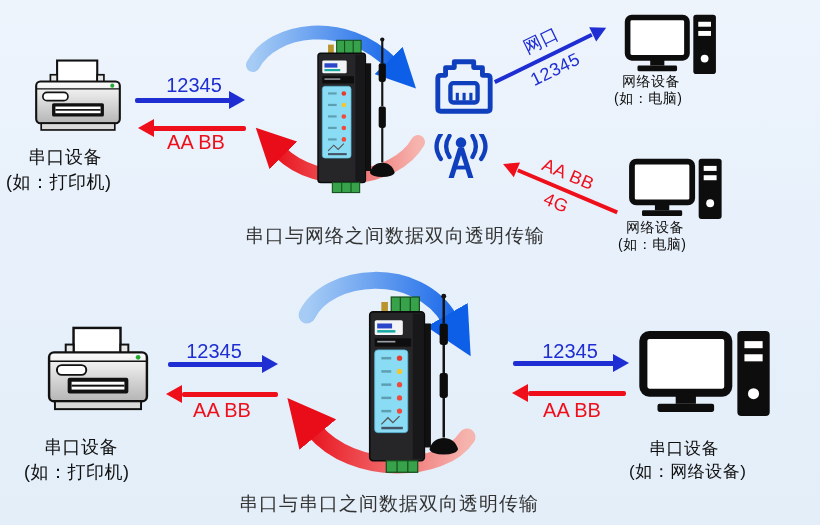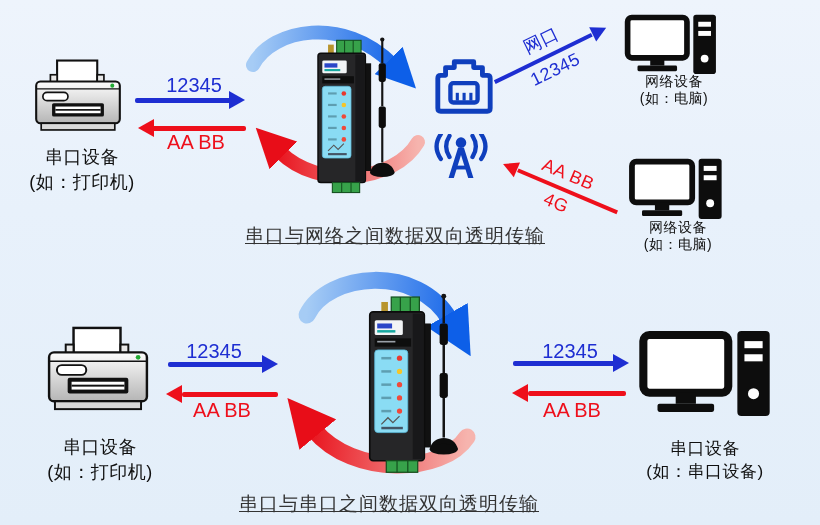--- a/index.html
+++ b/index.html
@@ -8,25 +8,25 @@
     --iconblue:#0f3fbd;
     --caption:#333333;
   }
   html,body{margin:0;padding:0;}
   body{font-family:"Liberation Sans","DejaVu Sans",sans-serif;}
   .canvas{
     position:relative;width:820px;height:525px;overflow:hidden;
     background:linear-gradient(180deg,#eef4fc 0%,#e8f1fb 40%,#e3eef9 100%);
   }
   .abs{position:absolute;}
-  .lbl{position:absolute;text-align:center;color:#101010;line-height:1.3;letter-spacing:.5px;}
+  .lbl{position:absolute;color:#101010;line-height:1.3;letter-spacing:.5px;}
   .lbl.small{font-size:14px;}
   .lbl.mid{font-size:17px;}
   .lbl.big{font-size:18px;}
-  .caption{position:absolute;text-align:left;color:var(--caption);font-size:19px;letter-spacing:1px;text-decoration:underline;}
+  .caption{position:absolute;text-align:left;color:var(--caption);font-size:19px;letter-spacing:1px;}
   .atext{position:absolute;text-align:center;font-size:20px;font-weight:500;}
   .blue-t{color:var(--blue);}
   .red-t{color:var(--red);}
   .hline{position:absolute;height:5px;border-radius:2px;}
   .hline.blue{background:var(--blue);}
   .hline.red{background:var(--red);}
   .tri{position:absolute;width:0;height:0;border-style:solid;}
   .tri.r{border-width:9.5px 0 9.5px 16px;border-color:transparent transparent transparent var(--blue);}
   .tri.l{border-width:9.5px 16px 9.5px 0;border-color:transparent var(--red) transparent transparent;}
   .diag{position:absolute;display:flex;flex-direction:column;align-items:center;gap:3px;}
@@ -299,17 +299,17 @@
   <svg class="abs" style="left:638px;top:330px;" width="132" height="93" viewBox="0 0 130 92">
     <rect x="5" y="5" width="84" height="57" rx="6" fill="#ffffff" stroke="#0d0d0d" stroke-width="8"></rect>
     <rect x="37" y="62" width="20" height="11" fill="#0d0d0d"></rect>
     <rect x="19" y="73" width="56" height="8" rx="2" fill="#0d0d0d"></rect>
     <rect x="98" y="1" width="32" height="84" rx="4" fill="#0d0d0d"></rect>
     <rect x="105" y="11" width="18" height="7" fill="#ffffff"></rect>
     <rect x="105" y="24" width="18" height="7" fill="#ffffff"></rect>
     <circle cx="114" cy="63" r="5.5" fill="#ffffff"></circle>
   </svg>
   <div class="lbl mid" style="left:649px;top:438px;width:112px;">串口设备</div>
-  <div class="lbl mid" style="left:629px;top:461px;width:152px;">(如：串口设备)</div>
+  <div class="lbl mid" style="left:629px;top:461px;width:152px;">(如：网络设备)</div>
 
   <div class="caption" style="left:239px;top:491px;width:300px;">串口与串口之间数据双向透明传输</div>
 
 </div>
 
 </body></html>

